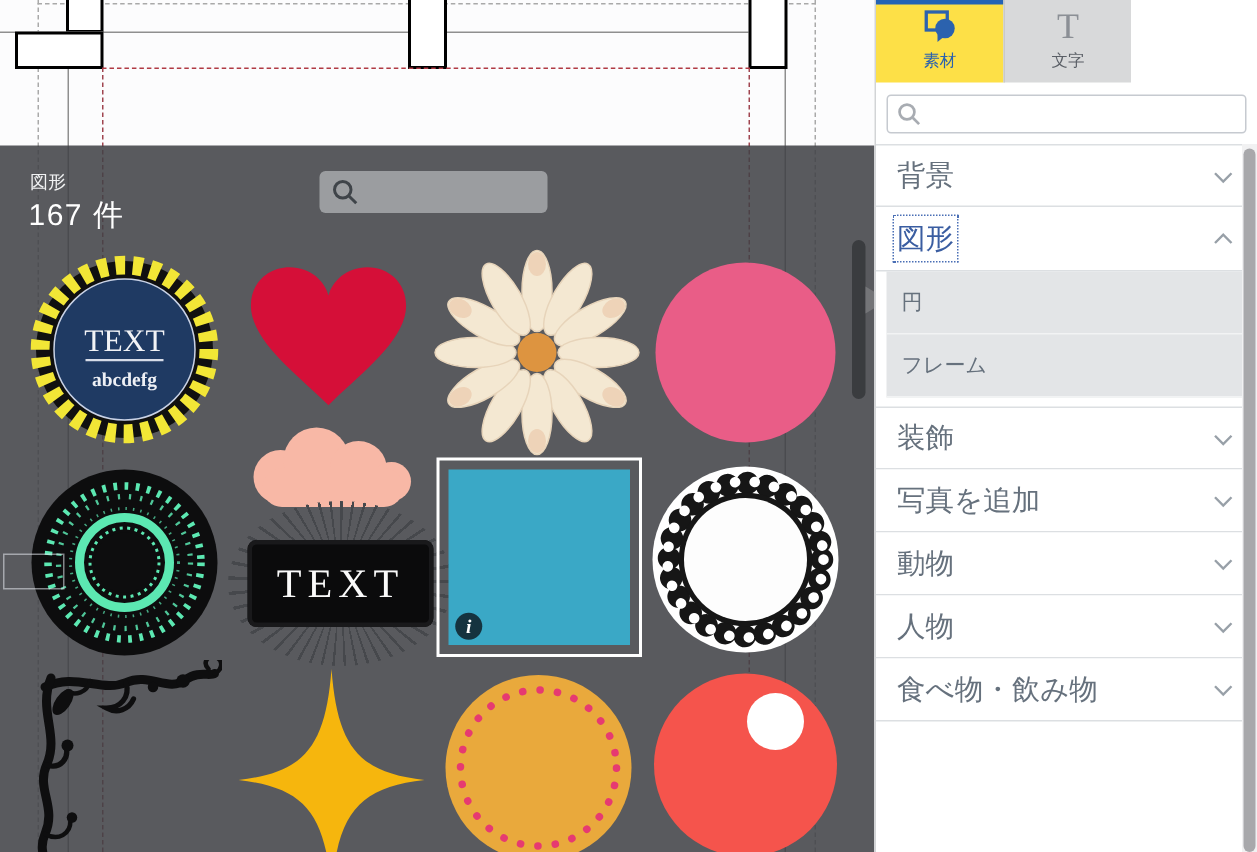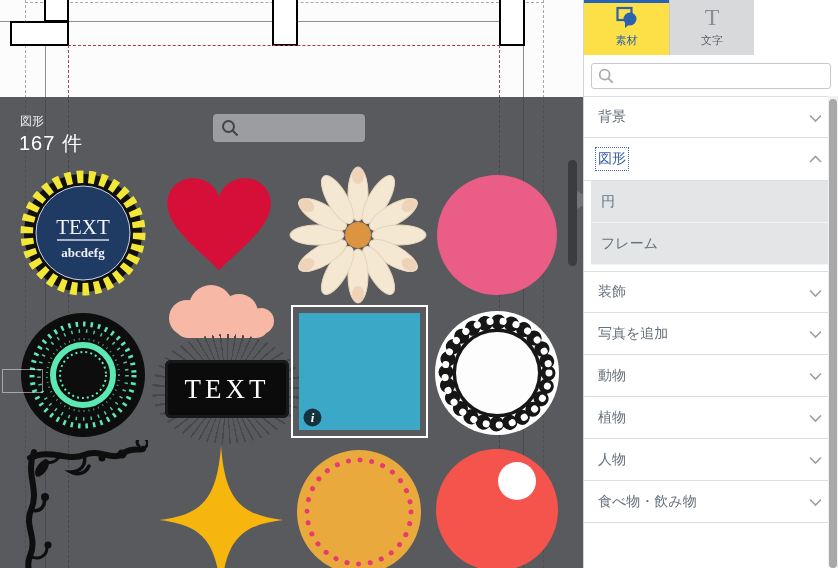--- a/index.html
+++ b/index.html
@@ -49,21 +49,21 @@
          padding-bottom:7px; background:#d8d9da; cursor:pointer; border-left:1px solid #c8c9cb; }
   .tab:first-child { border-left:none; }
   .tab.active { background:#fde047; border-top:3px solid #2463b5; border-left:none; }
   .tab .lbl { font-size:11px; color:#5a5f66; margin-top:4px; }
   .tab.active .lbl { color:#2b62ae; }
   #side-search-wrap { height:41px; display:flex; align-items:center; padding:0 7px; }
   #side-search { width:100%; height:26px; border:1px solid #c6cad0; border-radius:3px; background:#fff;
                  display:flex; align-items:center; padding-left:5px; }
   #side-list { position:relative; }
   .side-item { height:42px; display:flex; align-items:center; padding-left:14px;
-               border-bottom:1px solid #dcdfe2; font-size:14px; color:#66717d; cursor:pointer;
+               border-bottom:1px solid #dcdfe2; font-size:19px; color:#66717d; cursor:pointer;
                position:relative; background:#fff; }
   .side-item .chev { position:absolute; right:16px; top:17px; }
   .side-item.selected { border-bottom:none; }
   .side-item.selected .item-label { color:#3a5da1; outline:1px dotted #4a6fb5; outline-offset:2px; }
   .side-sub { height:42px; display:flex; align-items:center; padding-left:10px; margin-left:7px;
               background:#e3e5e7; border-bottom:1px solid #f2f3f4; font-size:14px; color:#66717d; cursor:pointer; }
   .sub-group { margin-bottom:6px; border-top:1px solid #dcdfe2; }
   .bt { border-top:1px solid #dcdfe2; }
   #side-scroll { position:absolute; right:0; top:96px; bottom:0; width:10px; background:#f1f1f2; }
   #side-thumb { position:absolute; left:1px; right:1px; top:3px; bottom:0; background:#a8a8ab; border-radius:4px; }
@@ -347,26 +347,20 @@
             <polyline points="1,1.5 6.5,7 12,1.5" fill="none" stroke="#98a0a8" stroke-width="1.6"></polyline>
           </svg>
       </div>
       <div class="side-item">
         <span class="item-label">動物</span>
         <svg class="chev" width="13" height="9" viewBox="0 0 13 9">
             <polyline points="1,1.5 6.5,7 12,1.5" fill="none" stroke="#98a0a8" stroke-width="1.6"></polyline>
           </svg>
       </div>
       <div class="side-item">
-        <span class="item-label">植物</span>
-        <svg class="chev" width="13" height="9" viewBox="0 0 13 9">
-            <polyline points="1,1.5 6.5,7 12,1.5" fill="none" stroke="#98a0a8" stroke-width="1.6"></polyline>
-          </svg>
-      </div>
-      <div class="side-item">
         <span class="item-label">人物</span>
         <svg class="chev" width="13" height="9" viewBox="0 0 13 9">
             <polyline points="1,1.5 6.5,7 12,1.5" fill="none" stroke="#98a0a8" stroke-width="1.6"></polyline>
           </svg>
       </div>
       <div class="side-item">
         <span class="item-label">食べ物・飲み物</span>
         <svg class="chev" width="13" height="9" viewBox="0 0 13 9">
             <polyline points="1,1.5 6.5,7 12,1.5" fill="none" stroke="#98a0a8" stroke-width="1.6"></polyline>
           </svg>

